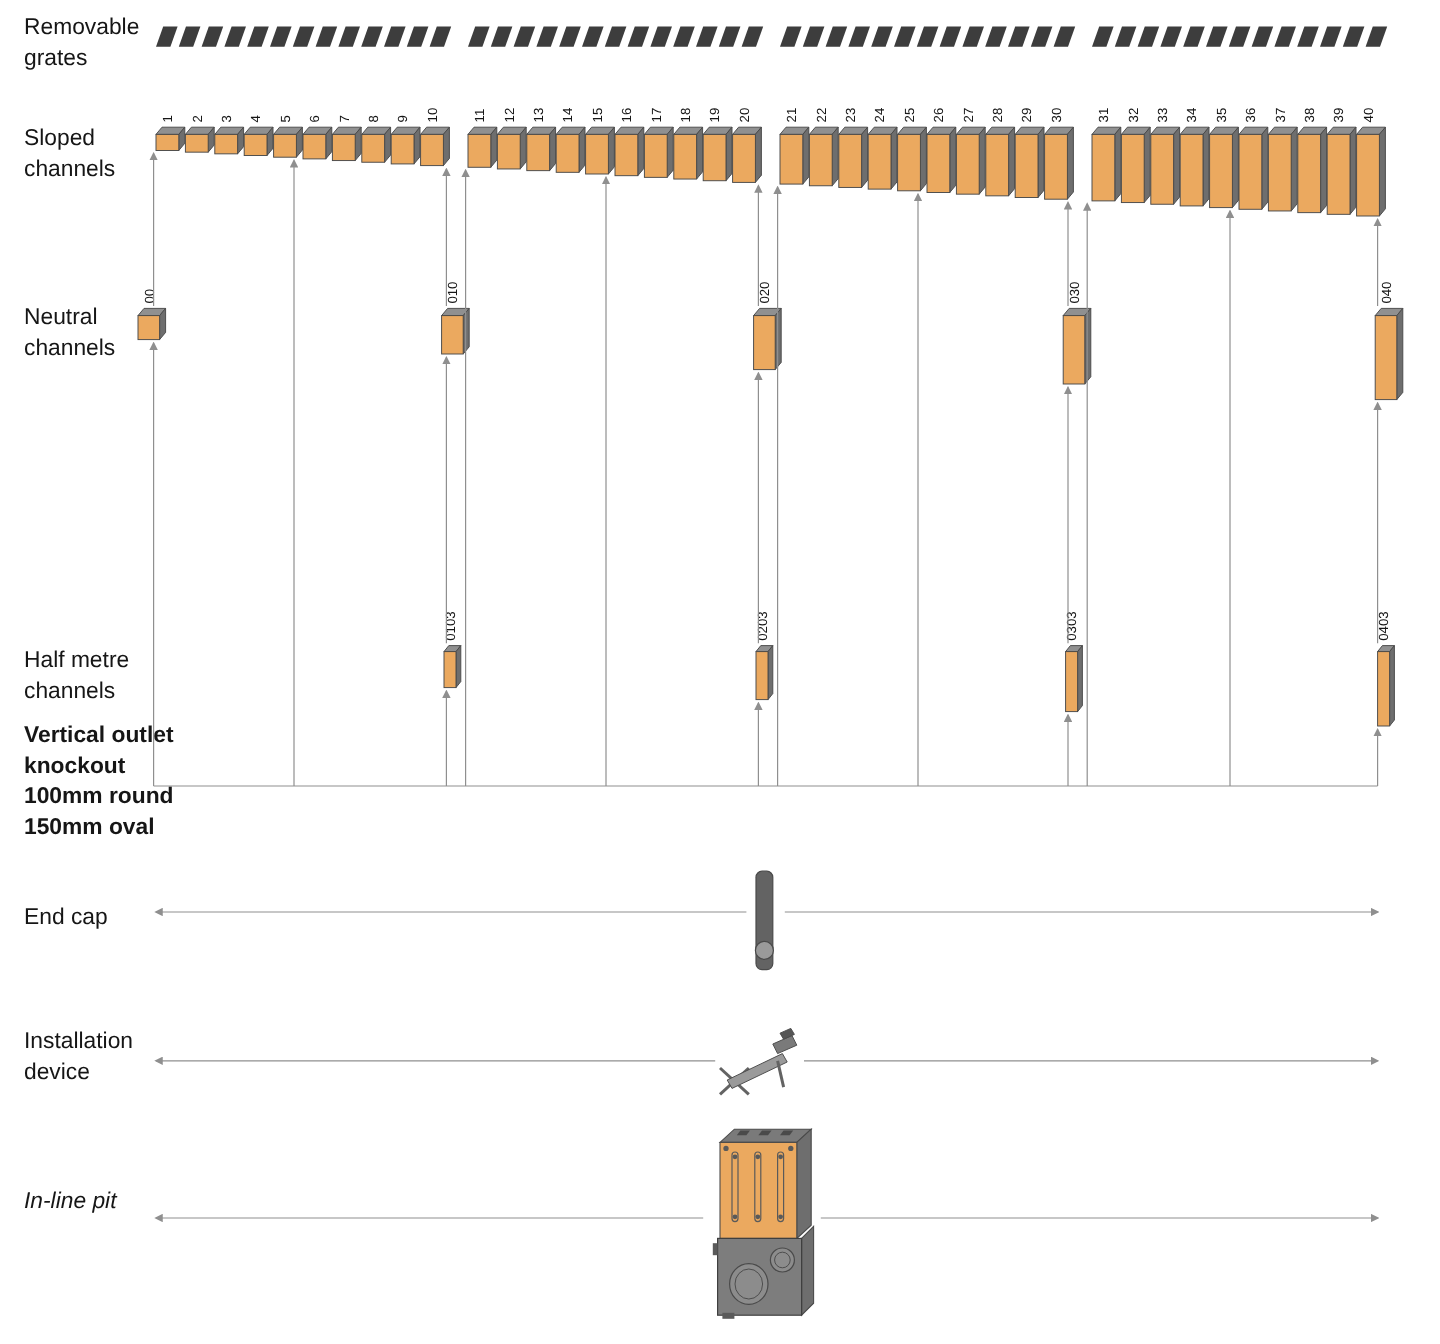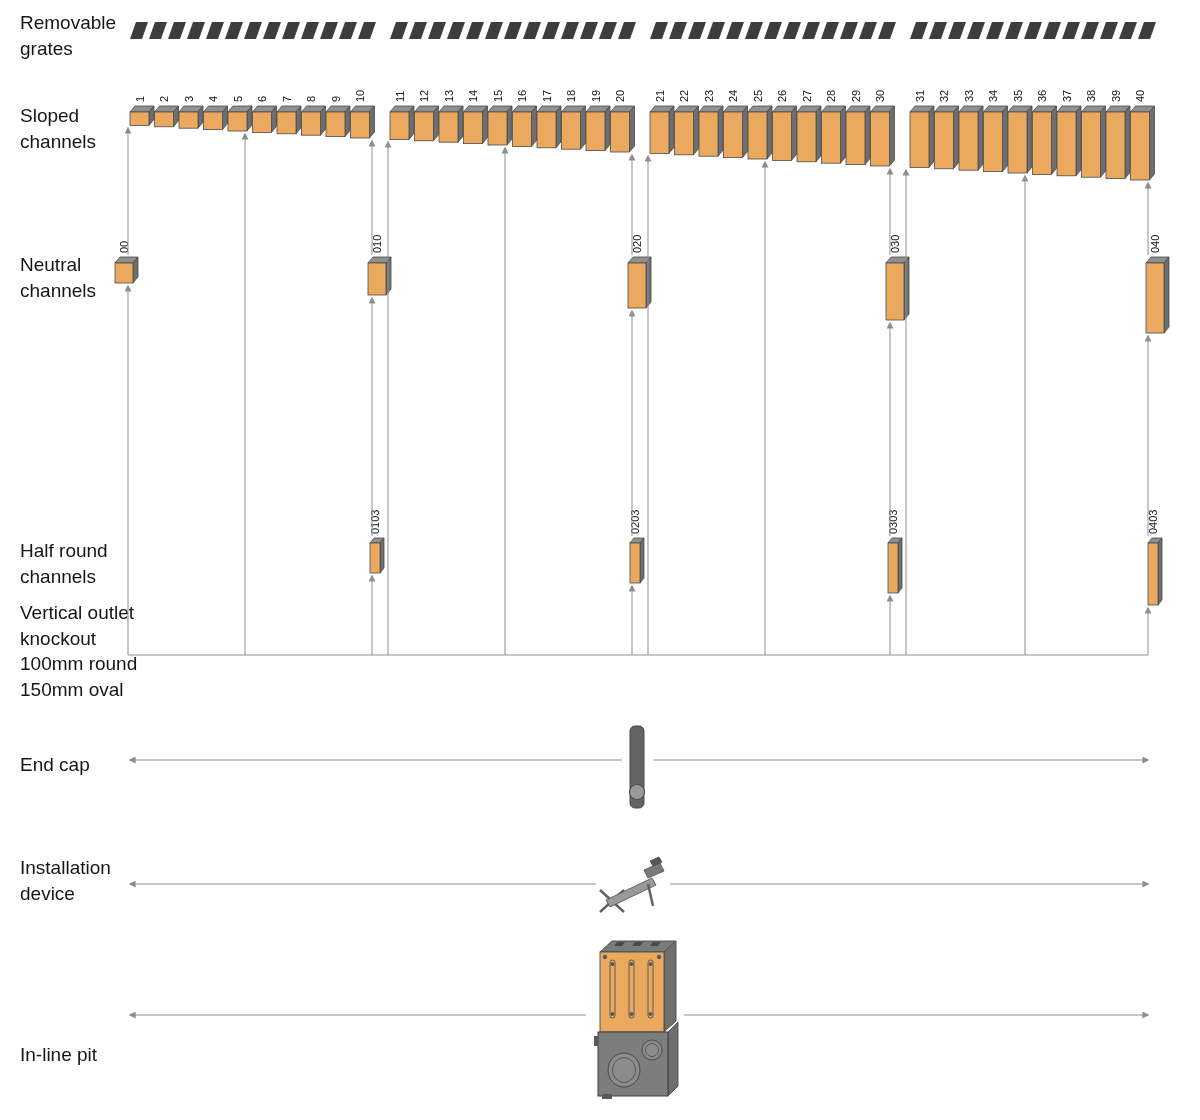--- a/index.html
+++ b/index.html
@@ -16,38 +16,38 @@
     left:20px;
     font-size:19px;
     line-height:1.35;
     color:#161616;
     white-space:pre-line;
   }
   .lbl-grates{top:10px;}
   .lbl-sloped{top:103px;}
   .lbl-neutral{top:252px;}
   .lbl-half{top:538px;}
-  .lbl-outlet{top:600px;}
+  .lbl-outlet{top:600px;font-weight:bold;}
   .lbl-endcap{top:752px;}
   .lbl-device{top:855px;}
-  .lbl-pit{top:1042px;}
+  .lbl-pit{top:989px;font-style:italic;}
   #diagram{position:absolute;left:0;top:0;}
 </style>
 </head>
 <body>
 
 <div class="canvas">
 
   <div class="side-label lbl-grates">Removable
 grates</div>
   <div class="side-label lbl-sloped">Sloped
 channels</div>
   <div class="side-label lbl-neutral">Neutral
 channels</div>
-  <div class="side-label lbl-half">Half round
+  <div class="side-label lbl-half">Half metre
 channels</div>
   <div class="side-label lbl-outlet">Vertical outlet
 knockout
 100mm round
 150mm oval</div>
   <div class="side-label lbl-endcap">End cap</div>
   <div class="side-label lbl-device">Installation
 device</div>
   <div class="side-label lbl-pit">In-line pit</div>
 

